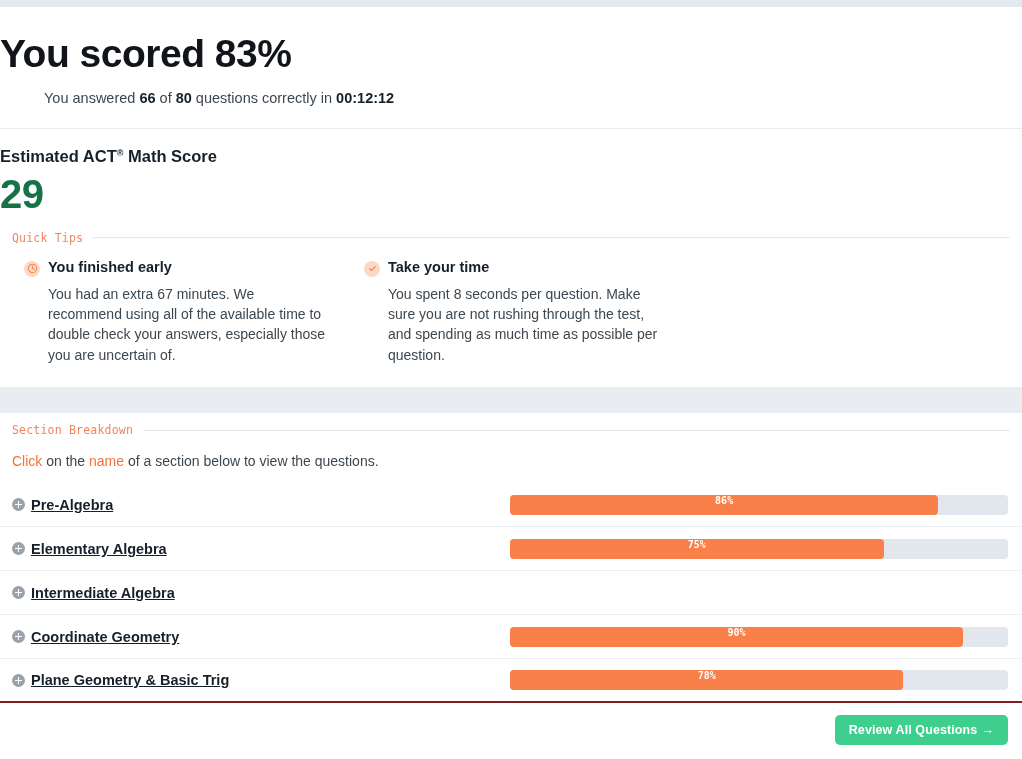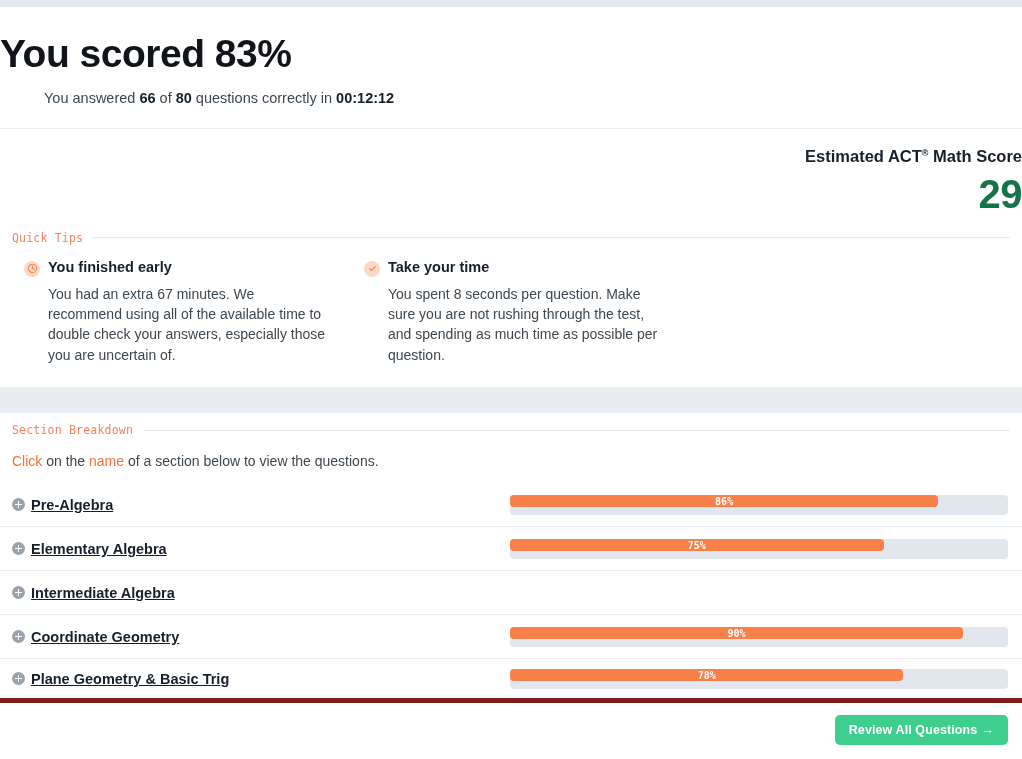--- a/index.html
+++ b/index.html
@@ -20,21 +20,21 @@
     font-size: 39px; font-weight: bold; color: #111418;
     letter-spacing: -0.5px; line-height: 1.1;
   }
   .score-sub {
     margin-top: 14px; font-size: 14.5px; color: #3d4750; padding-left: 44px;
   }
   .score-sub b { font-weight: bold; color: #16202b; }
 
   .divider-line { height: 1px; background: #e8ecf0; width: 100%; }
 
-  .act-block { text-align: right; padding: 18px 0 14px; }
+  .act-block { text-align: left; padding: 18px 0 14px; }
   .act-label { font-size: 16.5px; font-weight: bold; color: #16202b; }
   .act-label sup { font-size: 9px; vertical-align: super; }
   .act-value {
     font-size: 40px; font-weight: bold; color: #157347;
     margin-top: 6px; letter-spacing: -0.5px;
   }
 
   
   .legend-row { display: flex; align-items: center; gap: 10px; padding: 0 12px; }
   .legend-text {
@@ -69,21 +69,21 @@
     font-size: 14px; color: #3d4750; padding: 16px 12px 14px 12px;
   }
   .hl { color: #f2733b; }
 
   .rows { }
   .row {
     display: flex; align-items: center;
     height: 44px; border-bottom: 1px solid #edf0f3;
     padding: 0 14px 0 12px;
   }
-  .row:last-child { border-bottom: 5px solid #7f1d1d; }
+  .row:last-child { border-bottom: 2px solid #7f1d1d; }
   .row-name { display: flex; align-items: center; gap: 6px; width: 498px; }
   .plus-icon {
     width: 13px; height: 13px; border-radius: 50%;
     background: #9aa3ac; flex: 0 0 13px; position: relative;
   }
   .plus-icon::before, .plus-icon::after {
     content: ""; position: absolute; background: #ffffff;
   }
   .plus-icon::before { left: 3px; right: 3px; top: 6px; height: 1.4px; }
   .plus-icon::after  { top: 3px; bottom: 3px; left: 5.8px; width: 1.4px; }
@@ -91,23 +91,23 @@
     font-size: 14.5px; font-weight: bold; color: #16202b;
     text-decoration: underline; cursor: pointer;
   }
 
   .bar-wrap { flex: 1; height: 20px; position: relative; }
   .bar-track {
     position: absolute; inset: 0;
     background: #e2e7ee; border-radius: 4px; overflow: hidden;
   }
   .bar-fill {
-    position: absolute; left: 0; top: 0; bottom: 8px;
+    position: absolute; left: 0; top: 0; bottom: 0;
     background: #fa8049; border-radius: 4px;
-    display: flex; align-items: flex-end; justify-content: center;
+    display: flex; align-items: flex-start; justify-content: center;
   }
   .bar-pct {
     font-family: "DejaVu Sans Mono", monospace;
     font-size: 10px; color: #ffffff; font-weight: bold;
   }
 
   .footer-row { display: flex; justify-content: flex-end; padding: 12px 14px 10px 16px; }
   .review-btn {
     background: #3ecf8e; color: #ffffff; border: none;
     border-radius: 5px; padding: 8px 14px;

